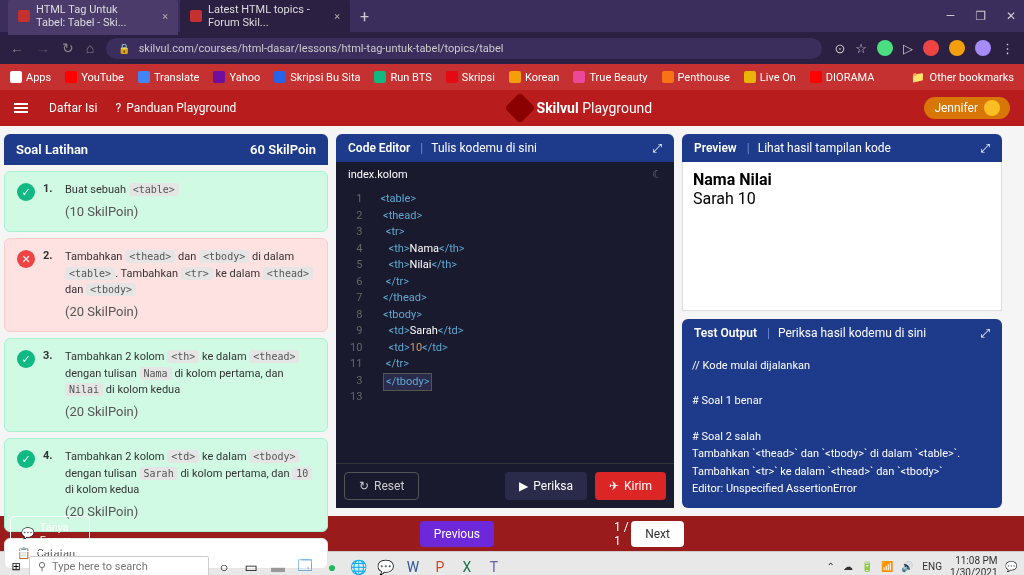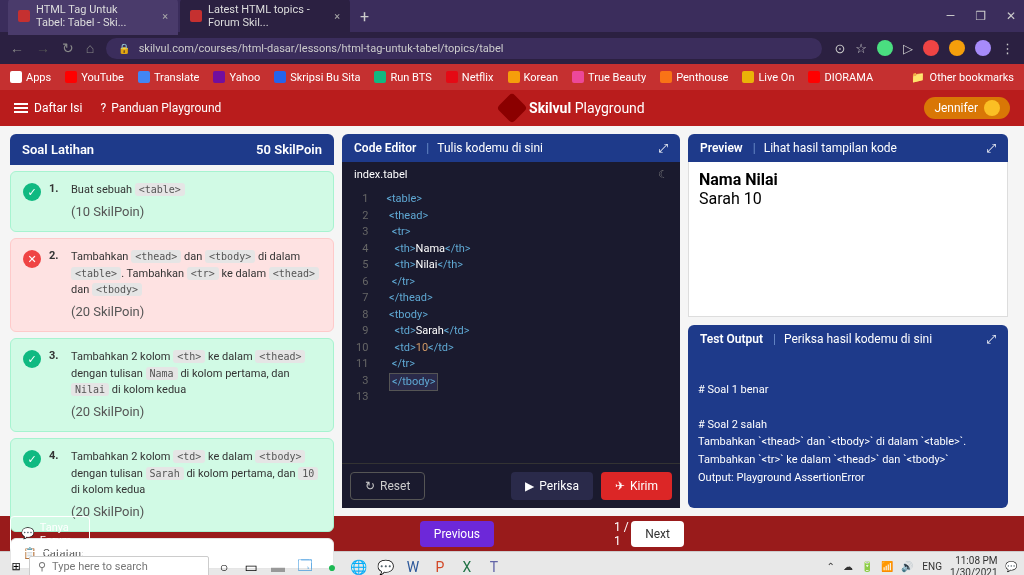--- a/index.html
+++ b/index.html
@@ -16,29 +16,29 @@
 .url-box{flex:1;background:#3b2d5c;border-radius:14px;padding:4px 12px;display:flex;align-items:center;gap:8px;color:#ccc;font-size:11px}
 .lock{color:#ccc;font-size:10px}
 .addr-icons{display:flex;gap:10px;color:#ccc;align-items:center}
 .addr-icons span{font-size:13px}
 .addr-ic{width:16px;height:16px;border-radius:50%}
 .bookmarks{background:#c53030;height:26px;display:flex;align-items:center;padding:0 10px;gap:14px;color:#fff;font-size:11px}
 .bm-item{display:flex;align-items:center;gap:4px}
 .bm-icon{width:12px;height:12px;background:#fff;border-radius:2px}
 .bm-right{margin-left:auto}
 .header{background:#b91c1c;height:36px;display:flex;align-items:center;padding:0 14px;color:#fff;font-size:12px}
-.menu-btn{display:flex;align-items:center;gap:6px;margin-right:18px}
+.menu-btn{display:flex;align-items:center;gap:21px;margin-right:18px}
 .hamburger{display:flex;flex-direction:column;gap:2px}
 .hamburger span{width:14px;height:2px;background:#fff}
 .help-item{display:flex;align-items:center;gap:5px}
 .brand{margin-left:auto;margin-right:auto;display:flex;align-items:center;gap:6px;font-size:14px}
 .brand-logo{width:22px;height:22px;background:#8b0000;border-radius:4px;transform:rotate(45deg)}
 .user-badge{background:#d97706;padding:3px 10px;border-radius:12px;display:flex;align-items:center;gap:6px;font-size:12px}
 .avatar{width:16px;height:16px;background:#fbbf24;border-radius:50%}
-.main{display:flex;gap:8px;padding:8px 10px;background:#f5f5f5;height:390px}
+.main{display:flex;gap:8px;padding:8px 4px;background:#f5f5f5;height:390px}
 .col-left{width:324px;display:flex;flex-direction:column;gap:6px}
 .panel-head{background:#1e3a8a;color:#fff;padding:8px 12px;border-radius:6px 6px 0 0;display:flex;justify-content:space-between;font-size:13px;font-weight:600}
 .task{background:#fff;border-radius:6px;padding:10px 12px;font-size:11px;display:flex;gap:8px;border:1px solid #e5e5e5}
 .task.ok{background:#d1fae5;border-color:#a7f3d0}
 .task.fail{background:#fee2e2;border-color:#fecaca}
 .task-num{font-weight:700;color:#333;min-width:14px}
 .task-icon{width:18px;height:18px;border-radius:50%;display:flex;align-items:center;justify-content:center;color:#fff;font-size:11px;flex-shrink:0;margin-top:1px}
 .task-icon.check{background:#10b981}
 .task-icon.cross{background:#ef4444}
 .task-body{flex:1;line-height:1.5;color:#333}
@@ -143,21 +143,21 @@
   <span class="bm-item">
       <span class="bm-icon" style="background:#2563eb"></span>
       <span>Skripsi Bu Sita</span>
     </span>
   <span class="bm-item">
       <span class="bm-icon" style="background:#10b981"></span>
       <span>Run BTS</span>
     </span>
   <span class="bm-item">
       <span class="bm-icon" style="background:#e50914"></span>
-      <span>Netflix</span>
+      <span>Skripsi</span>
     </span>
   <span class="bm-item">
       <span class="bm-icon" style="background:#f59e0b"></span>
       <span>Korean</span>
     </span>
   <span class="bm-item">
       <span class="bm-icon" style="background:#ec4899"></span>
       <span>True Beauty</span>
     </span>
   <span class="bm-item">
@@ -199,21 +199,21 @@
     <span>Jennifer</span>
     <span class="avatar"></span>
   </div>
 </div>
 
 <div class="main">
 
   <div class="col-left">
     <div class="panel-head">
       <span>Soal Latihan</span>
-      <span>50 SkilPoin</span>
+      <span>60 SkilPoin</span>
     </div>
     <div class="task ok">
       <span class="task-icon check">✓</span>
       <span class="task-num">1.</span>
       <div class="task-body">
         <span>Buat sebuah </span><span class="code-tag">&lt;table&gt;</span>
         <div class="points">(10 SkilPoin)</div>
       </div>
     </div>
     <div class="task fail">
@@ -247,21 +247,21 @@
   </div>
 
   <div class="col-mid">
     <div class="editor-head">
       <span class="title">Code Editor</span>
       <span class="divider">|</span>
       <span>Tulis kodemu di sini</span>
       <span class="expand">⤢</span>
     </div>
     <div class="file-tab">
-      <span>index.tabel</span>
+      <span>index.kolom</span>
       <span class="moon">☾</span>
     </div>
     <div class="editor-body">
       <div class="gutter">
         <div>1</div>
           <div>2</div>
           <div>3</div>
           <div>4</div>
           <div>5</div>
           <div>6</div>
@@ -318,25 +318,25 @@
       </div>
     </div>
     <div style="display:flex;flex-direction:column;flex:1">
       <div class="editor-head">
         <span class="title">Test Output</span>
         <span class="divider">|</span>
         <span>Periksa hasil kodemu di sini</span>
         <span class="expand">⤢</span>
       </div>
       <div class="output-body">
-        <br>
+        <div>// Kode mulai dijalankan</div><br>
         <div># Soal 1 benar</div><br>
         <div># Soal 2 salah</div>
         <div>Tambahkan `&lt;thead&gt;` dan `&lt;tbody&gt;` di dalam `&lt;table&gt;`. Tambahkan `&lt;tr&gt;` ke dalam `&lt;thead&gt;` dan `&lt;tbody&gt;`</div>
-        <div>Output: Playground AssertionError</div>
+        <div>Editor: Unspecified AssertionError</div>
       </div>
     </div>
   </div>
 </div>
 
 <div class="footer">
   <div class="btn-forum">
     <span>💬</span>
     <span>Tanya Forum</span>
   </div>

